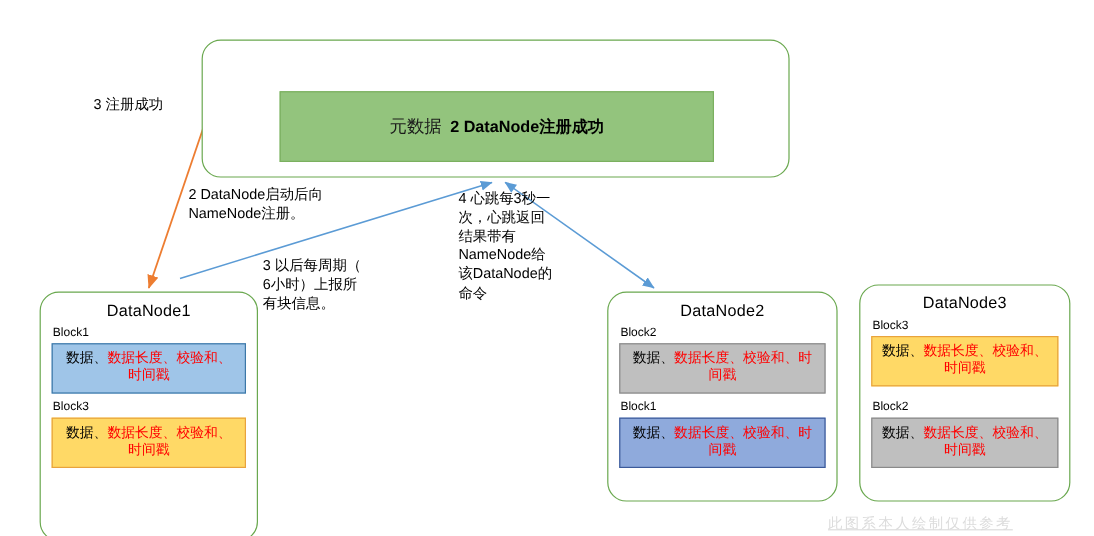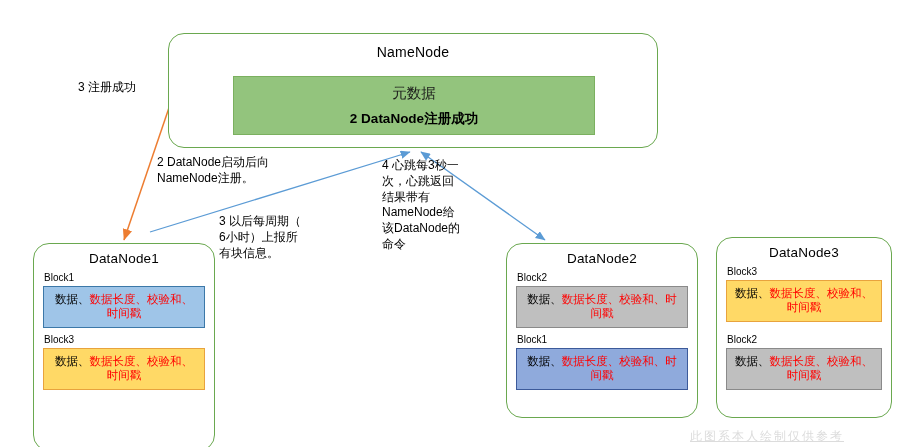--- a/index.html
+++ b/index.html
@@ -32,21 +32,21 @@
 
   
   #namenode{left:168px;top:33px;width:490px;height:115px;}
   #namenode .node-title{font-size:14px;margin-top:10px;}
   .meta-box{
     position:absolute;
     left:64px;top:42px;width:362px;height:59px;
     background:#93c47d;
     border:1px solid #7bb05f;
     box-sizing:border-box;
-    display:flex;flex-direction:column;
+    display:flex;
     align-items:center;justify-content:center;
     gap:7px;
   }
   .meta-line1{font-family:"Liberation Serif","DejaVu Serif",serif;font-size:14.5px;color:#1a1a1a;}
   .meta-line2{font-size:13.5px;font-weight:bold;color:#000;}
 
   
   #datanode1{left:33px;top:243px;width:182px;height:208px;}
   #datanode2{left:506px;top:243px;width:192px;height:175px;}
   #datanode3{left:716px;top:237px;width:176px;height:181px;}
@@ -112,21 +112,20 @@
     </defs>
 
     <line x1="173" y1="96" x2="124" y2="240" stroke="#ed7d31" stroke-width="1.5" marker-end="url(#ah-orange)"></line>
 
     <line x1="150" y1="232" x2="410" y2="152" stroke="#5b9bd5" stroke-width="1.3" marker-end="url(#ah-blue)"></line>
 
     <line x1="421" y1="152" x2="545" y2="240" stroke="#5b9bd5" stroke-width="1.3" marker-end="url(#ah-blue)" marker-start="url(#ah-blue-start)"></line>
   </svg>
 
   <div class="node" id="namenode">
-    <div class="node-title">NameNode</div>
     <div class="meta-box">
       <div class="meta-line1">元数据</div>
       <div class="meta-line2">2 DataNode注册成功</div>
     </div>
   </div>
 
   <div class="node" id="datanode1">
     <div class="node-title">DataNode1</div>
     <div class="blocks">
       <div class="block">

